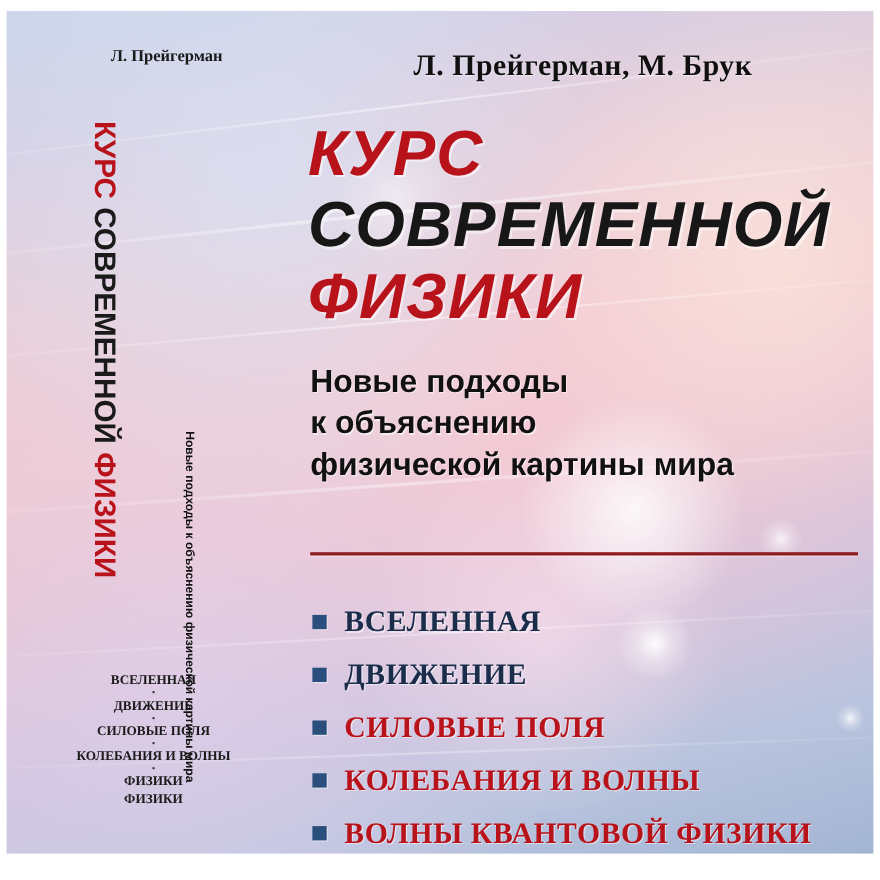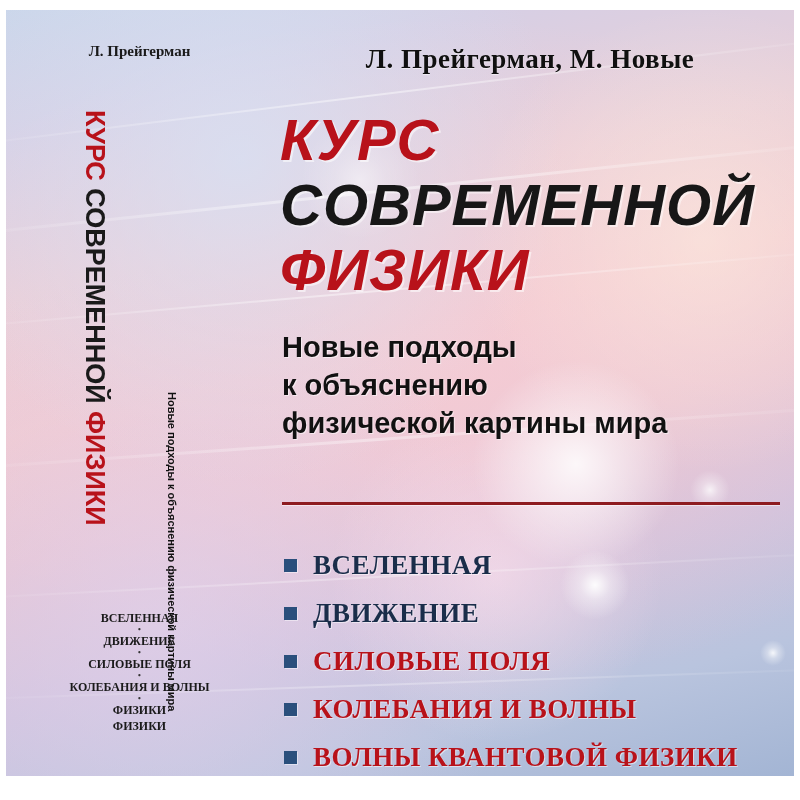--- a/index.html
+++ b/index.html
@@ -87,21 +87,21 @@
   .spine {
     position: absolute;
     left: 52px;
     top: 10px;
     width: 175px;
     height: 766px;
   }
   .spine-authors {
     position: absolute;
     top: 32px;
-    left: 0;
+    left: 12px;
     width: 175px;
     text-align: center;
     font-family: "Liberation Serif", serif;
     font-weight: 700;
     font-size: 15px;
     line-height: 19px;
     color: #1a1a1a;
   }
   .spine-vert {
     position: absolute;
@@ -314,21 +314,21 @@
       <span class="dot">•</span>
       <div>КОЛЕБАНИЯ И ВОЛНЫ</div>
       <span class="dot">•</span>
       <div>ФИЗИКИ</div>
       <div>ФИЗИКИ</div>
     </div>
   </div>
 
   <div class="front">
 
-    <div class="authors">Л. Прейгерман, М. Новые</div>
+    <div class="authors">Л. Прейгерман, М. Брук</div>
 
     <div class="title-block">
       <div class="title-line t1">КУРС</div>
       <div class="title-line t2">СОВРЕМЕННОЙ</div>
       <div class="title-line t3">ФИЗИКИ</div>
     </div>
 
     <div class="subtitle">
       <div>Новые подходы</div>
       <div>к объяснению</div>

